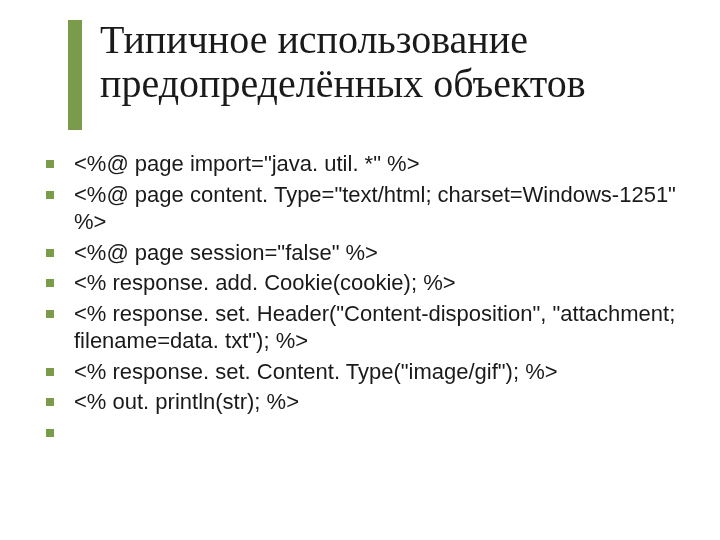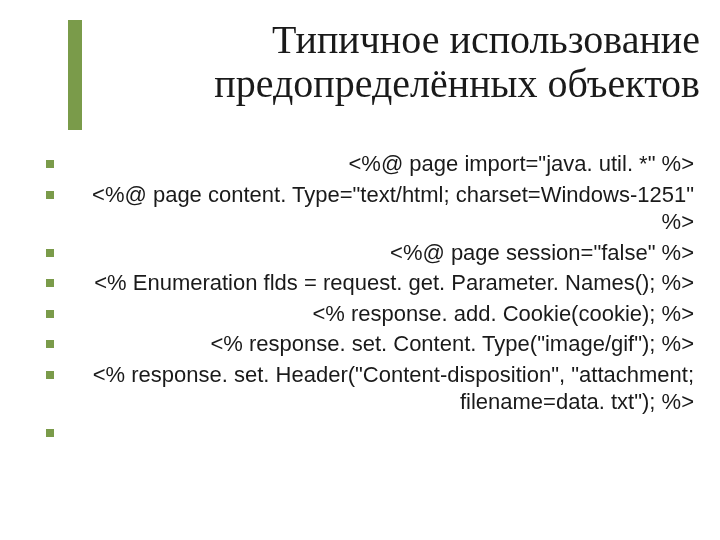--- a/index.html
+++ b/index.html
@@ -9,21 +9,20 @@
     height: 540px;
     background: #fff;
     font-family: Arial, Helvetica, sans-serif;
     overflow: hidden;
   }
   .slide {
     position: relative;
     width: 636px;
     height: 540px;
     box-sizing: border-box;
-    text-align: right;
   }
   .accent-bar {
     position: absolute;
     left: 68px;
     top: 20px;
     width: 14px;
     height: 110px;
     background: #7a9b4a;
   }
   .title {
@@ -70,21 +69,21 @@
 
 <div class="slide">
   <div class="accent-bar"></div>
   <div class="title">Типичное использование предопределённых объектов</div>
 
   <div class="body">
     <ul class="plain">
       <li><span class="sq"></span><span>&lt;%@ page import="java. util. *" %&gt;</span></li>
       <li><span class="sq"></span><span>&lt;%@ page content. Type="text/html; charset=Windows-1251" %&gt;</span></li>
       <li><span class="sq"></span><span>&lt;%@ page session="false" %&gt;</span></li>
-      <li><span class="sq"></span><span>&lt;% Enumeration flds = request. get. Parameter. Names(); %&gt;</span></li>
       <li><span class="sq"></span><span>&lt;% response. add. Cookie(cookie); %&gt;</span></li>
+      <li><span class="sq"></span><span>&lt;% response. set. Header("Content-disposition", "attachment; filename=data. txt"); %&gt;</span></li>
       <li><span class="sq"></span><span>&lt;% response. set. Content. Type("image/gif"); %&gt;</span></li>
-      <li><span class="sq"></span><span>&lt;% response. set. Header("Content-disposition", "attachment; filename=data. txt"); %&gt;</span></li>
+      <li><span class="sq"></span><span>&lt;% out. println(str); %&gt;</span></li>
       <li><span class="sq"></span></li>
 
     </ul>
   </div>
 </div>
 
 </body></html>

